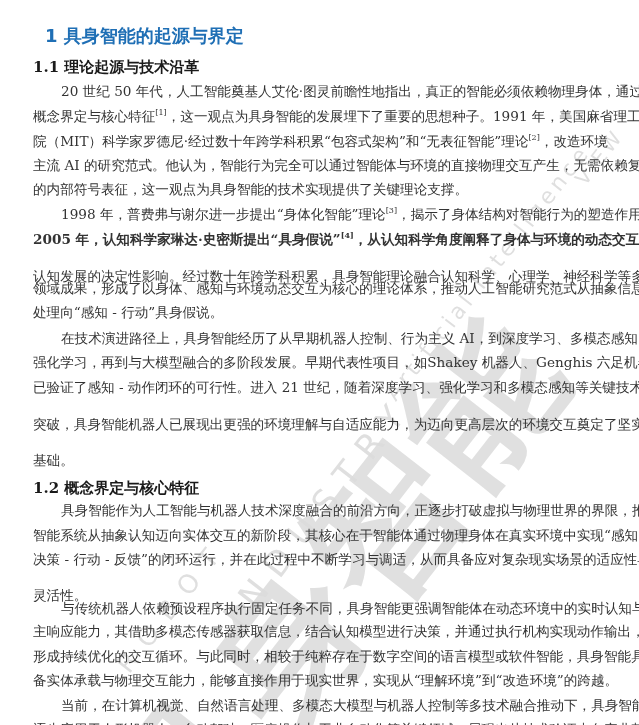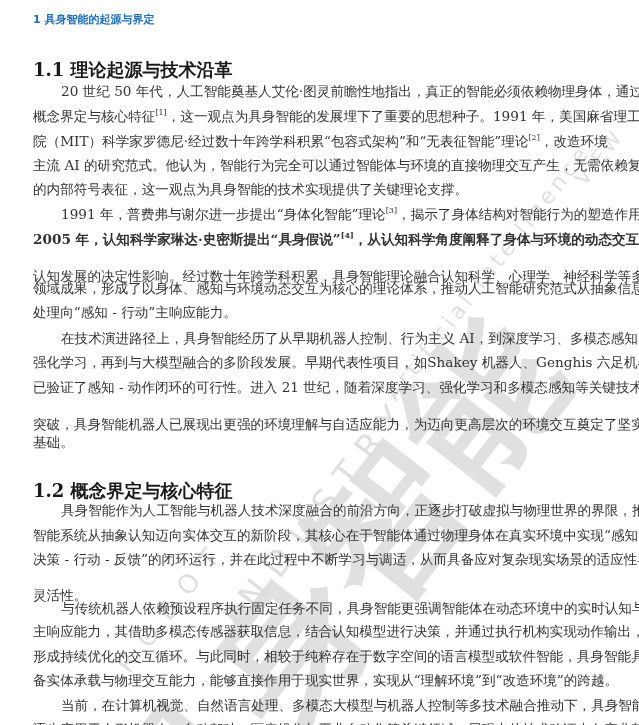--- a/index.html
+++ b/index.html
@@ -5,23 +5,23 @@
   html, body { margin: 0; padding: 0; background: #ffffff; }
   body { width: 639px; height: 725px; overflow: hidden; position: relative;
          font-family: "DejaVu Serif", "Liberation Serif", serif; color: #2b2b2b; }
   .page { position: absolute; left: 0; top: 0; width: 639px; height: 725px; }
   .watermark { position: absolute; pointer-events: none; z-index: 0; color: #d6d6d6;
                font-family: "DejaVu Sans", "Liberation Sans", sans-serif; font-weight: bold;
                white-space: nowrap; transform-origin: left top; }
   .wm-big { font-size: 150px; letter-spacing: 6px; opacity: 0.75; }
   .wm-small { font-size: 34px; letter-spacing: 14px; color: #dcdcdc; font-weight: normal; opacity: 0.9;}
   .content { position: absolute; left: 33px; top: 0; width: 572px; z-index: 1; }
-  h1 { position: absolute; left: 0; top: 12px; margin: 0; font-size: 11px; font-weight: bold;
+  h1 { position: absolute; left: 0; top: 12px; margin: 12px; font-size: 18px; font-weight: bold;
        color: #1f6fb5; font-family: "DejaVu Sans", "Liberation Sans", sans-serif; white-space: nowrap; }
-  h2 { position: absolute; left: 0; margin: 0; font-size: 18px; font-weight: bold; color: #1a1a1a; white-space: nowrap;}
+  h2 { position: absolute; left: 0; margin: 0; font-size: 15px; font-weight: bold; color: #1a1a1a; white-space: nowrap;}
   .line { position: absolute; left: 0; width: 572px; font-size: 13.6px; line-height: 20px;
           white-space: nowrap; text-align: justify; text-align-last: justify; color: #333; }
   .line.last { text-align-last: left; }
   .line.indent { left: 28px; width: 544px; }
   sup { font-size: 8px; vertical-align: 6px; line-height: 0; }
 </style>
 </head>
 <body>
 
 <div class="page">
@@ -47,48 +47,48 @@
       <span>院（MIT）科学家罗德尼·经过数十年跨学科积累“包容式架构”和“无表征智能”理论</span><sup>[2]</sup><span>，改造环境</span>
     </div>
     <div class="line" style="top:155px;">
       <span>主流 AI 的研究范式。他认为，智能行为完全可以通过智能体与环境的直接物理交互产生，无需依赖复杂</span>
     </div>
     <div class="line last" style="top:179px;">
       <span>的内部符号表征，这一观点为具身智能的技术实现提供了关键理论支撑。</span>
     </div>
 
     <div class="line indent" style="top:204px;">
-      <span>1991 年，普费弗与谢尔进一步提出“身体化智能”理论</span><sup>[3]</sup><span>，揭示了身体结构对智能行为的塑造作用。</span>
+      <span>1998 年，普费弗与谢尔进一步提出“身体化智能”理论</span><sup>[3]</sup><span>，揭示了身体结构对智能行为的塑造作用。</span>
     </div>
     <div class="line" style="top:229px;font-weight:bold;">
       <span>2005 年，认知科学家琳达·史密斯提出“具身假说”</span><sup>[4]</sup><span>，从认知科学角度阐释了身体与环境的动态交互对</span>
     </div>
     <div class="line" style="top:254px;margin-top:12px;">
       <span>认知发展的决定性影响。经过数十年跨学科积累，具身智能理论融合认知科学、心理学、神经科学等多</span>
     </div>
     <div class="line" style="top:278px;">
       <span>领域成果，形成了以身体、感知与环境动态交互为核心的理论体系，推动人工智能研究范式从抽象信息</span>
     </div>
     <div class="line last" style="top:302px;">
-      <span>处理向“感知 - 行动”主响应能力。</span>
+      <span>处理向“感知 - 行动”具身假说。</span>
     </div>
 
     <div class="line indent" style="top:328px;">
       <span>在技术演进路径上，具身智能经历了从早期机器人控制、行为主义 AI，到深度学习、多模态感知、</span>
     </div>
     <div class="line" style="top:352px;">
       <span>强化学习，再到与大模型融合的多阶段发展。早期代表性项目，如Shakey 机器人、Genghis 六足机器人等，</span>
     </div>
     <div class="line" style="top:377px;">
       <span>已验证了感知 - 动作闭环的可行性。进入 21 世纪，随着深度学习、强化学习和多模态感知等关键技术的</span>
     </div>
     <div class="line" style="top:402px;margin-top:12px;">
       <span>突破，具身智能机器人已展现出更强的环境理解与自适应能力，为迈向更高层次的环境交互奠定了坚实</span>
     </div>
-    <div class="line last" style="top:432px;">
+    <div class="line last" style="top:450px;">
       <span>基础。</span>
     </div>
 
     <h2 style="top:479px;">1.2 概念界定与核心特征</h2>
 
     <div class="line indent" style="top:500px;">
       <span>具身智能作为人工智能与机器人技术深度融合的前沿方向，正逐步打破虚拟与物理世界的界限，推动</span>
     </div>
     <div class="line" style="top:525px;">
       <span>智能系统从抽象认知迈向实体交互的新阶段，其核心在于智能体通过物理身体在真实环境中实现“感知 -</span>

